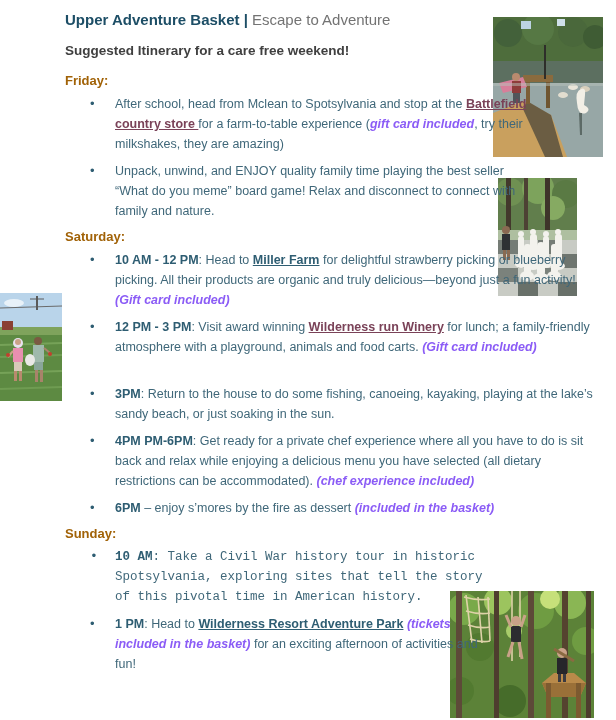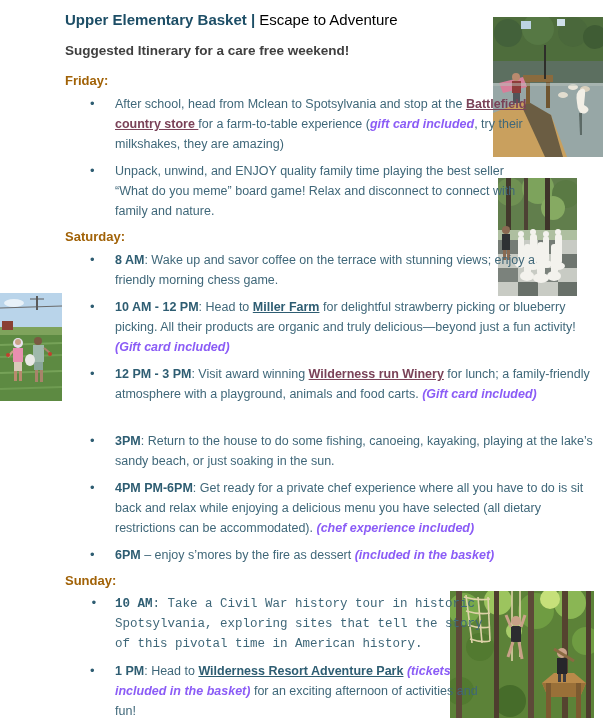--- a/index.html
+++ b/index.html
@@ -8,21 +8,21 @@
     width:616px;height:720px;
     background:#ffffff;
     overflow:hidden;
     font-family:"Liberation Sans", sans-serif;
     color:#3f6779;
   }
   .content{position:relative;padding:10px 0 0 65px;}
   h1{
     margin:0 0 12px 0;font-size:15px;line-height:20px;font-weight:700;color:#1d4e66;
   }
-  h1 .t-sub{font-weight:400;color:#000000;}
+  h1 .t-sub{font-weight:400;color:#737373;}
   h2{
     margin:0 0 12px 0;font-size:13.5px;line-height:18px;font-weight:700;color:#404040;
   }
   .day{
     margin:0 0 5px 0;font-size:13px;line-height:17px;font-weight:700;color:#a16207;
   }
   .bullet{
     position:relative;
     padding-left:50px;
     margin:0 0 7px 0;
@@ -208,29 +208,28 @@
       <rect x="126" y="92" width="5" height="35" fill="#7c5a30"></rect>
       <circle cx="112" cy="62" r="5" fill="#c9a288"></circle>
       <rect x="107" y="67" width="10" height="16" fill="#26262a"></rect>
       <rect x="108" y="83" width="3" height="8" fill="#3a3a40"></rect>
       <rect x="113" y="83" width="3" height="8" fill="#3a3a40"></rect>
       <line x1="104" y1="58" x2="124" y2="70" stroke="#8a6a42" stroke-width="3"></line>
     </svg>
   </div>
 
   <div class="content">
-    <h1><span class="t-main">Upper Elementary Basket |</span><span class="t-sub"> Escape to Adventure</span></h1>
+    <h1><span class="t-main">Upper Adventure Basket |</span><span class="t-sub"> Escape to Adventure</span></h1>
     <h2>Suggested Itinerary for a care free weekend!</h2>
 
     <div class="day">Friday:</div>
     <div class="bullet b-f1"><span class="seg-n">After school, head from Mclean to Spotsylvania and stop at the </span><span class="seg-lm">Battlefield country store </span><span class="seg-n"> for a farm-to-table experience (</span><span class="seg-bi">gift card included</span><span class="seg-n">, try their milkshakes, they are amazing)</span></div>
     <div class="bullet b-f2"><span class="seg-n">Unpack, unwind, and ENJOY quality family time playing the best seller “What do you meme” board game! Relax and disconnect to connect with family and nature.</span></div>
 
     <div class="day">Saturday:</div>
-    <div class="bullet b-s1"><span class="seg-b">8 AM</span><span class="seg-n">: Wake up and savor coffee on the terrace with stunning views; enjoy a friendly morning chess game.</span></div>
     <div class="bullet b-s2"><span class="seg-b">10 AM - 12 PM</span><span class="seg-n">: Head to </span><span class="seg-ln">Miller Farm</span><span class="seg-n"> for delightful strawberry picking or blueberry picking. All their products are organic and truly delicious—beyond just a fun activity! </span><span class="seg-bi">(Gift card included)</span></div>
     <div class="bullet b-s3"><span class="seg-b">12 PM - 3 PM</span><span class="seg-n">: Visit award winning </span><span class="seg-lm">Wilderness run Winery</span><span class="seg-n"> for lunch; a family-friendly atmosphere with a playground, animals and food carts.  </span><span class="seg-bi">(Gift card included)</span></div>
     <div class="bullet b-s4"><span class="seg-b">3PM</span><span class="seg-n">: Return to the house to do some fishing, canoeing, kayaking, playing at the lake’s sandy beach, or just soaking in the sun.</span></div>
     <div class="bullet b-s5"><span class="seg-b">4PM PM-6PM</span><span class="seg-n">: Get ready for a private chef experience where all you have to do is sit back and relax while enjoying a delicious menu you have selected (all dietary restrictions can be accommodated).  </span><span class="seg-bi">(chef experience included)</span></div>
     <div class="bullet b-s6"><span class="seg-b">6PM</span><span class="seg-n"> – enjoy s’mores by the fire as dessert </span><span class="seg-bi">(included in the basket)</span></div>
 
     <div class="day">Sunday:</div>
     <div class="bullet b-d1"><span class="seg-b">10 AM</span><span class="seg-n">: Take a Civil War history tour in historic Spotsylvania, exploring sites that tell the story of this pivotal time in American history.</span></div>
     <div class="bullet b-d2"><span class="seg-b">1 PM</span><span class="seg-n">: Head to </span><span class="seg-ln">Wilderness Resort Adventure Park</span><span class="seg-n"> </span><span class="seg-bi">(tickets included in the basket)</span><span class="seg-n"> for an exciting afternoon of activities and fun!</span></div>
   </div>

